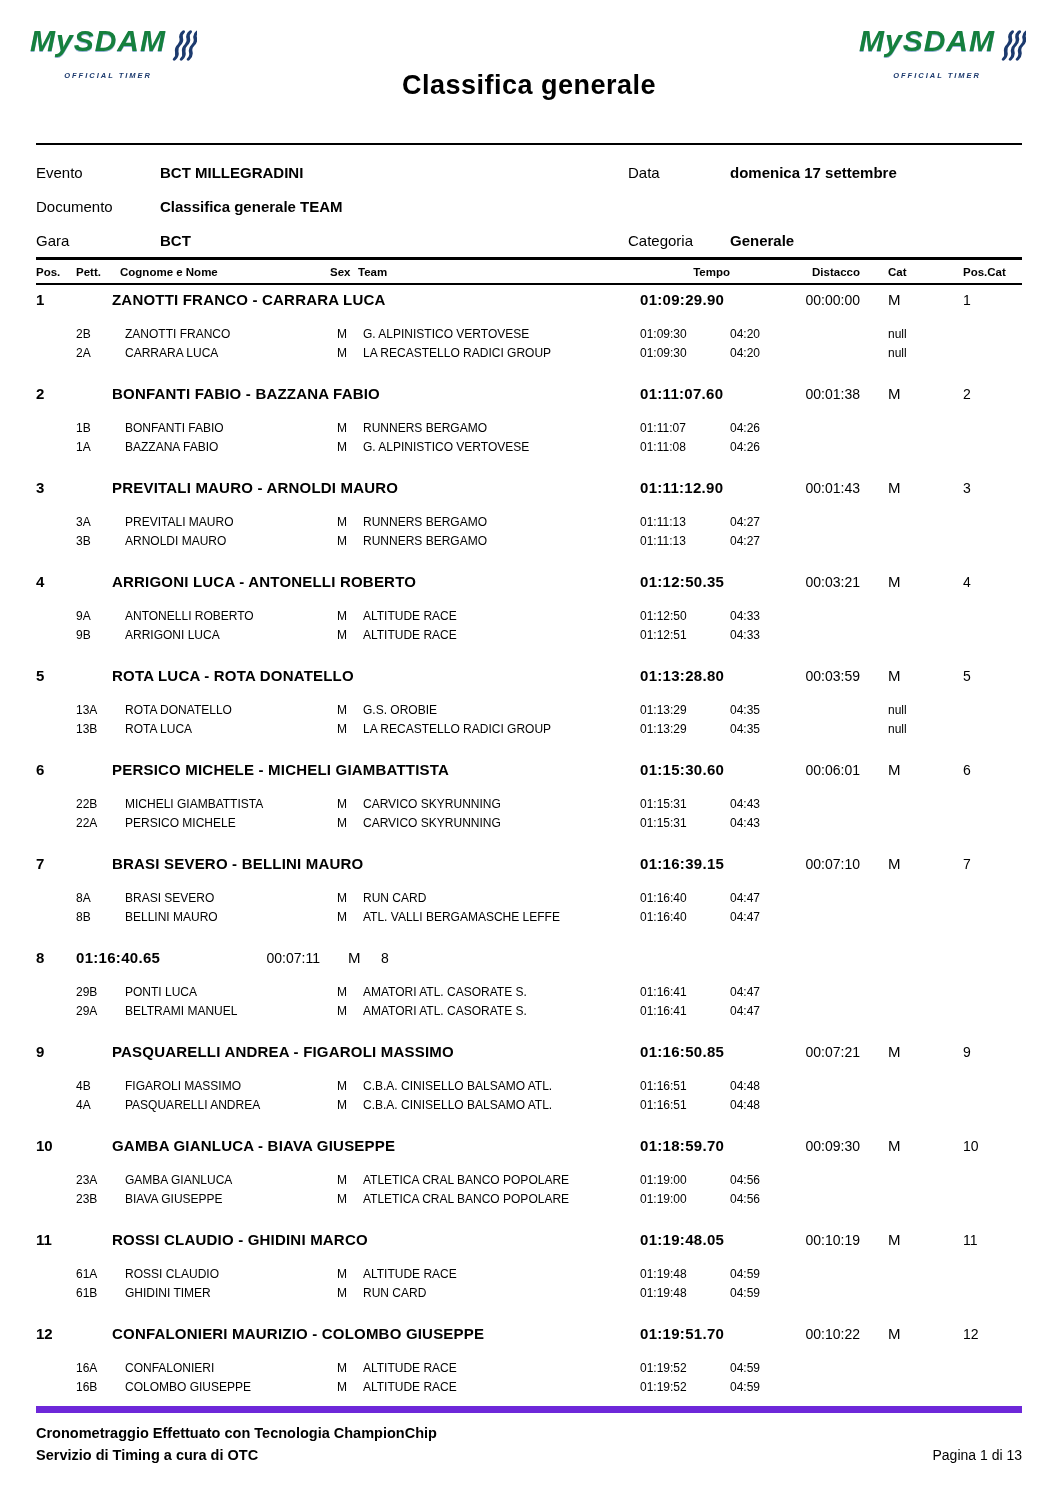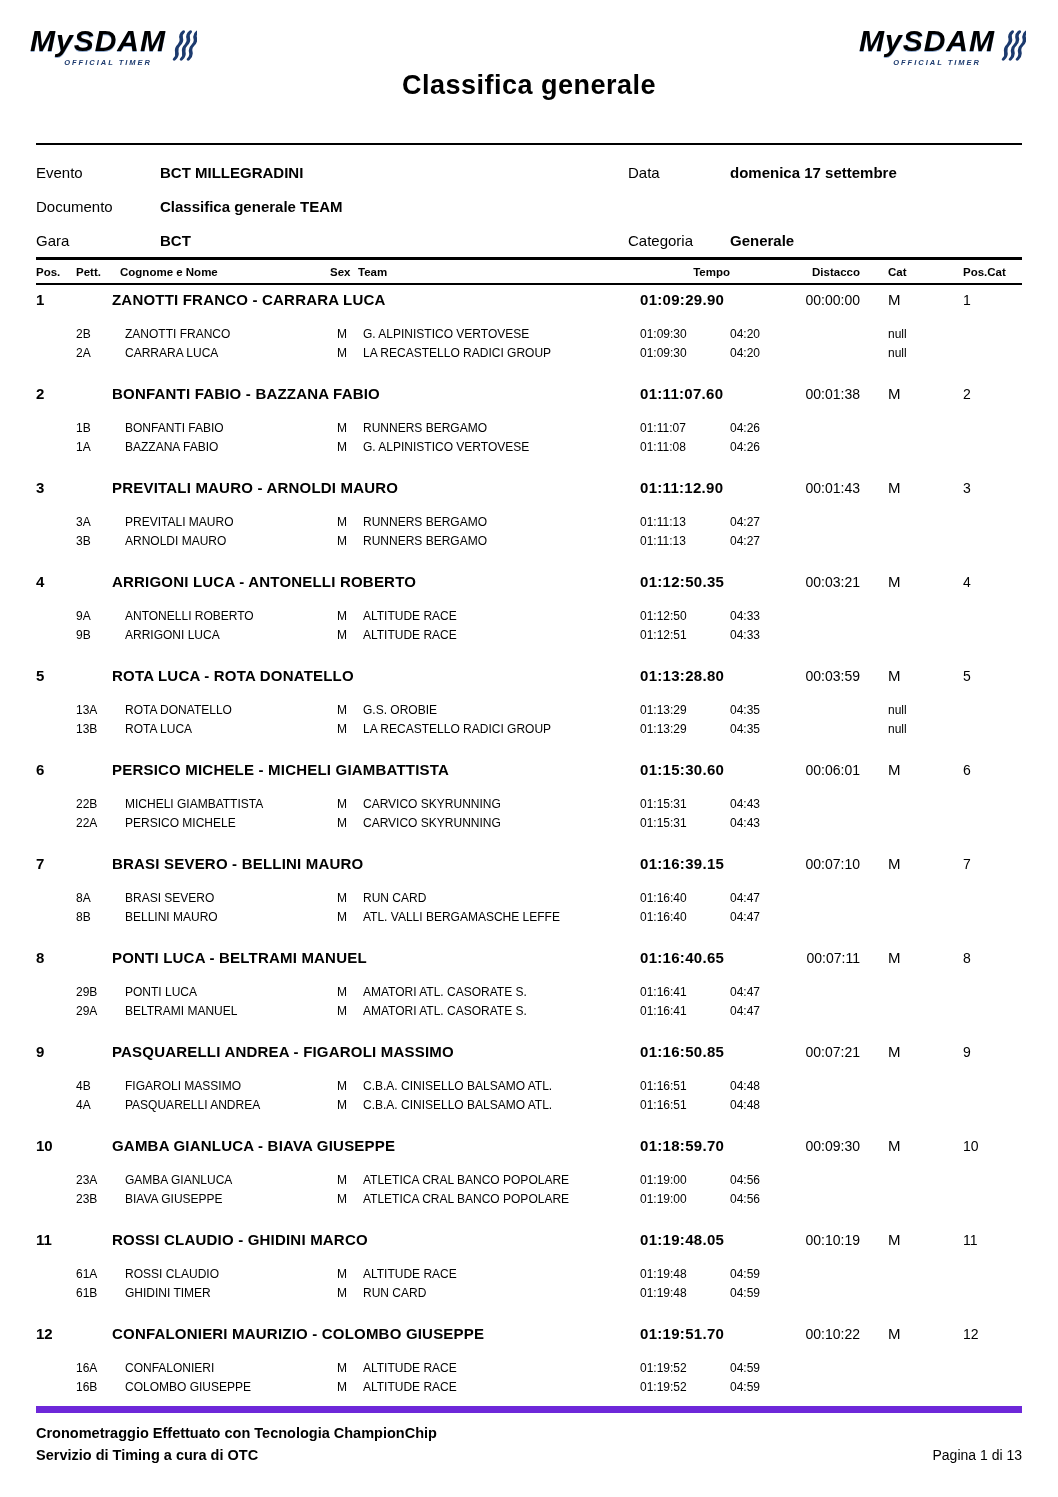--- a/index.html
+++ b/index.html
@@ -7,24 +7,24 @@
   body { font-family:"Liberation Sans","DejaVu Sans",sans-serif; color:#000; }
   .page { position:relative; width:1058px; min-height:1497px; background:#fff; margin:0 auto; }
 
   
   .hdr { position:relative; height:143px; }
   .logo { position:absolute; top:27px; display:flex; align-items:flex-start; gap:4px; }
   .logo.left  { left:30px; }
   .logo.right { right:32px; }
   .logo-textwrap { display:flex; flex-direction:column; align-items:flex-end; }
   .logo-word { font-style:italic; font-weight:bold; font-size:30px; line-height:28px;
-               letter-spacing:1px; color:#000000;
+               letter-spacing:1px; color:#15803d;
                text-shadow:0 1px 0 rgba(60,110,180,.55); }
   .logo-sub { font-style:italic; font-weight:bold; font-size:7.5px; letter-spacing:2px;
-              color:#1c3a6e; margin-top:3px; margin-right:14px; }
+              color:#1c3a6e; margin-top:16px; margin-right:14px; }
   .logo-mark { margin-top:2px; }
   .title { position:absolute; top:70px; left:0; width:100%; text-align:center;
            font-size:27px; font-weight:bold; letter-spacing:.5px; }
 
   
   .meta { margin:0 36px 0 36px; border-top:2px solid #000; padding-top:10px; }
   .meta-row { display:grid; grid-template-columns:124px 468px 102px auto;
               height:34px; align-items:center; font-size:15px; }
   .meta-label { font-weight:normal; }
   .meta-value { font-weight:bold; }
@@ -391,21 +391,20 @@
     <span class="m-pace">04:47</span>
     <span class="m-cat"></span>
     <span></span>
   </div>
 </div>
   </div>
 
   <div class="team-block">
     <div class="grid-cols team-row">
       <span class="t-pos">8</span>
-      <span class="t-name">PONTI LUCA - BELTRAMI MANUEL</span>
       <span class="t-tempo">01:16:40.65</span>
       <span class="t-distacco">00:07:11</span>
       <span class="t-cat">M</span>
       <span class="t-poscat">8</span>
     </div>
     <div class="members">
   <div class="grid-cols member-row">
     <span></span>
     <span class="m-pett">29B</span>
     <span class="m-name">PONTI LUCA</span>

